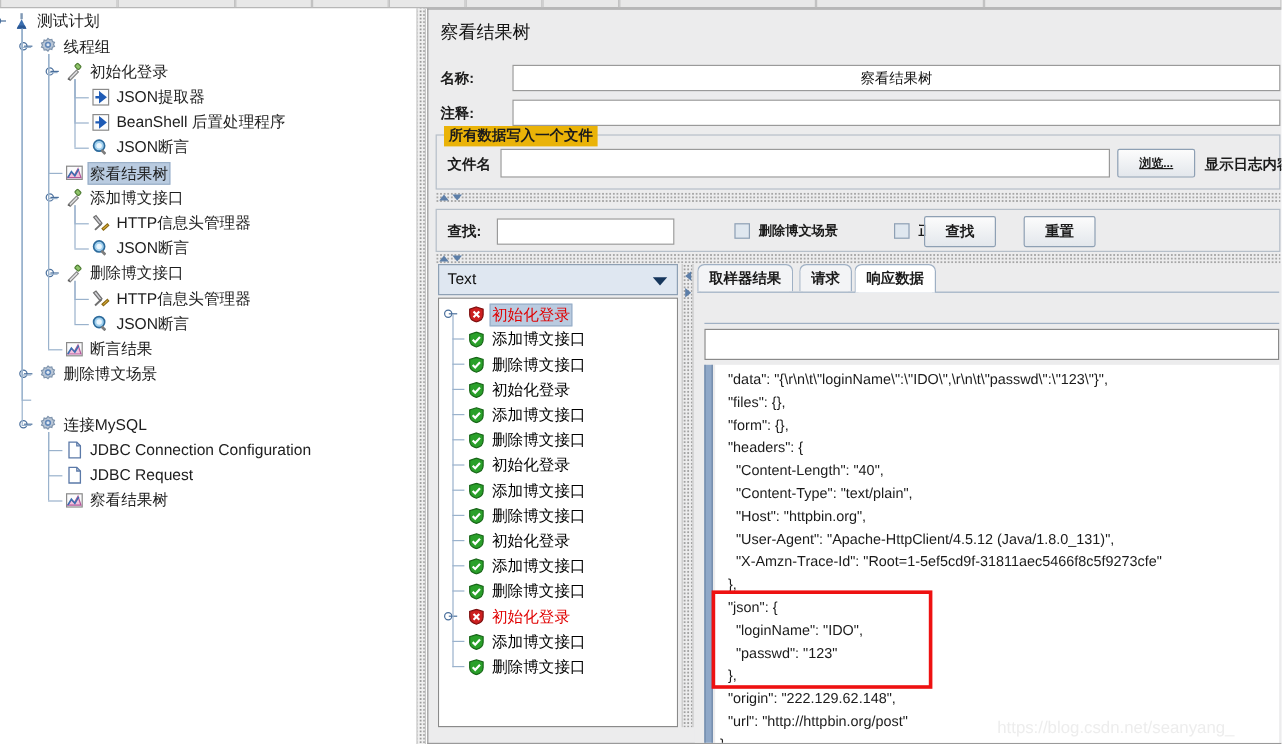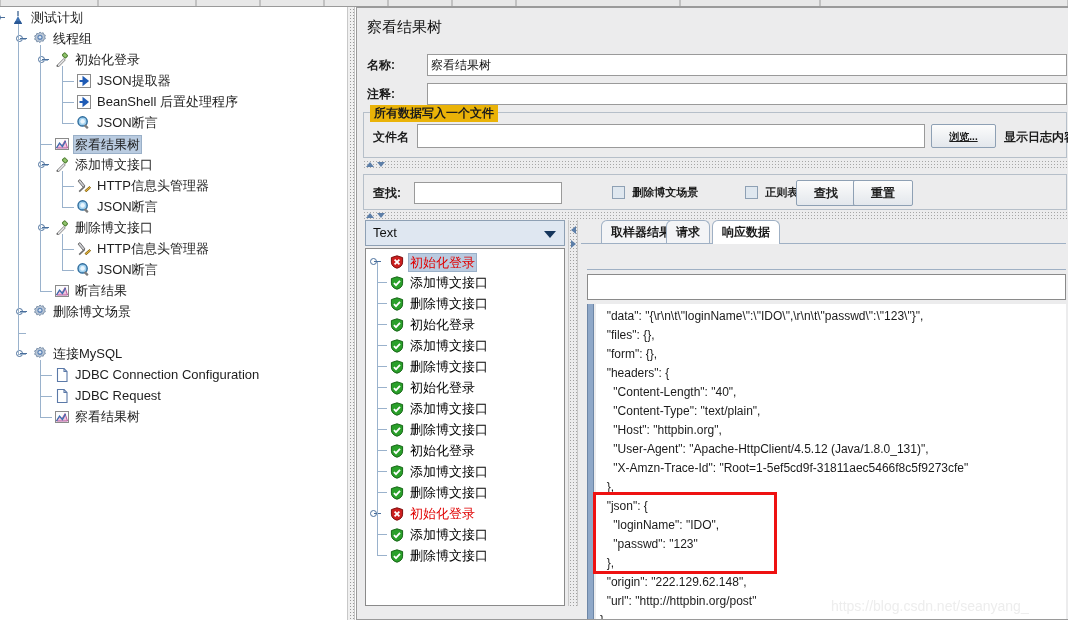--- a/index.html
+++ b/index.html
@@ -429,21 +429,21 @@
       <div class="hline" style="left: 40px; top: 410px; width: 12px;"></div>
       <div class="vline" style="left: 40px; top: 353px; height: 57px;"></div>
     </div>
 
   <div class="vsplit" style="left:347px;"></div>
 
   <div class="right-pane">
 
     <div class="panel-title">察看结果树</div>
 
-    <div class="frow" style="left:10px; top:46px; width:700px;">
+    <div class="frow" style="left:10px; top:46px; width:700px;text-align:center;">
       <span class="flabel" style="position:absolute; left:0; top:0;">名称:</span>
       <div class="ftext" style="position:absolute; left:60px; top:0; width:640px;">察看结果树</div>
     </div>
 
     <div class="frow" style="left:10px; top:75px; width:700px;">
       <span class="flabel" style="position:absolute; left:0; top:0;">注释:</span>
       <div class="ftext" style="position:absolute; left:60px; top:0; width:640px;"></div>
     </div>
 
     <div class="groupbox" style="left:6px; top:104px; width:704px; height:46px;">
@@ -470,21 +470,21 @@
       <div style="position:absolute; left:248px; top:10px;">
         <span class="chkbox"></span>
         <span class="chklabel">删除博文场景</span>
       </div>
 
       <div style="position:absolute; left:381px; top:10px;">
         <span class="chkbox"></span>
         <span class="chklabel">正则表达式</span>
       </div>
 
-      <div class="jbtn" style="position:absolute; left:432px; top:5px; width:60px; height:26px; line-height:25px;">查找</div>
+      <div class="jbtn" style="position:absolute; left:406px; top:5px; width:60px; height:26px; line-height:25px;">查找</div>
       <div class="jbtn" style="position:absolute; left:489px; top:5px; width:60px; height:26px; line-height:25px;">重置</div>
     </div>
 
     <div class="arrow-row" style="left:6px; top:203px; width:704px;">
       <span class="arr up" style="left:3px; top:2px;"></span>
       <span class="arr dn" style="left:14px; top:2px;"></span>
     </div>
 
     <div class="combo" style="left:8px; top:212px; width:200px;">
       <span>Text</span>
@@ -624,21 +624,21 @@
     </div>
 
     <div class="vsplit2" style="left:211px; top:212px; width:10px; height:386px;">
       <span class="arr lt" style="position:absolute; left:2px; top:6px;"></span>
       <span class="arr rt" style="position:absolute; left:2px; top:20px;"></span>
     </div>
 
     <div class="detail" style="left:222px; top:212px; width:489px; height:400px;">
 
       <div class="tabstrip" style="left:2px; top:0; width:485px;" id="detail-tabs">
-          <div class="tab" style="left: 0px; margin-left: 20px;">取样器结果</div>
+          <div class="tab" style="left: 0px;">取样器结果</div>
           <div class="tab" style="left: 85px;">请求</div>
           <div class="tab active" style="left: 131px;">响应数据</div>
         </div>
       <div class="tab-underline" style="left:2px; top:23px; width:485px;"></div>
 
       <div class="tab-underline" style="left:8px; top:49px; width:479px;"></div>
 
       <div class="resp-field" style="left:8px; top:54px; width:479px; height:26px;"></div>
 
       <div class="vbar" style="left:8px; top:84px; height:320px;"></div>

